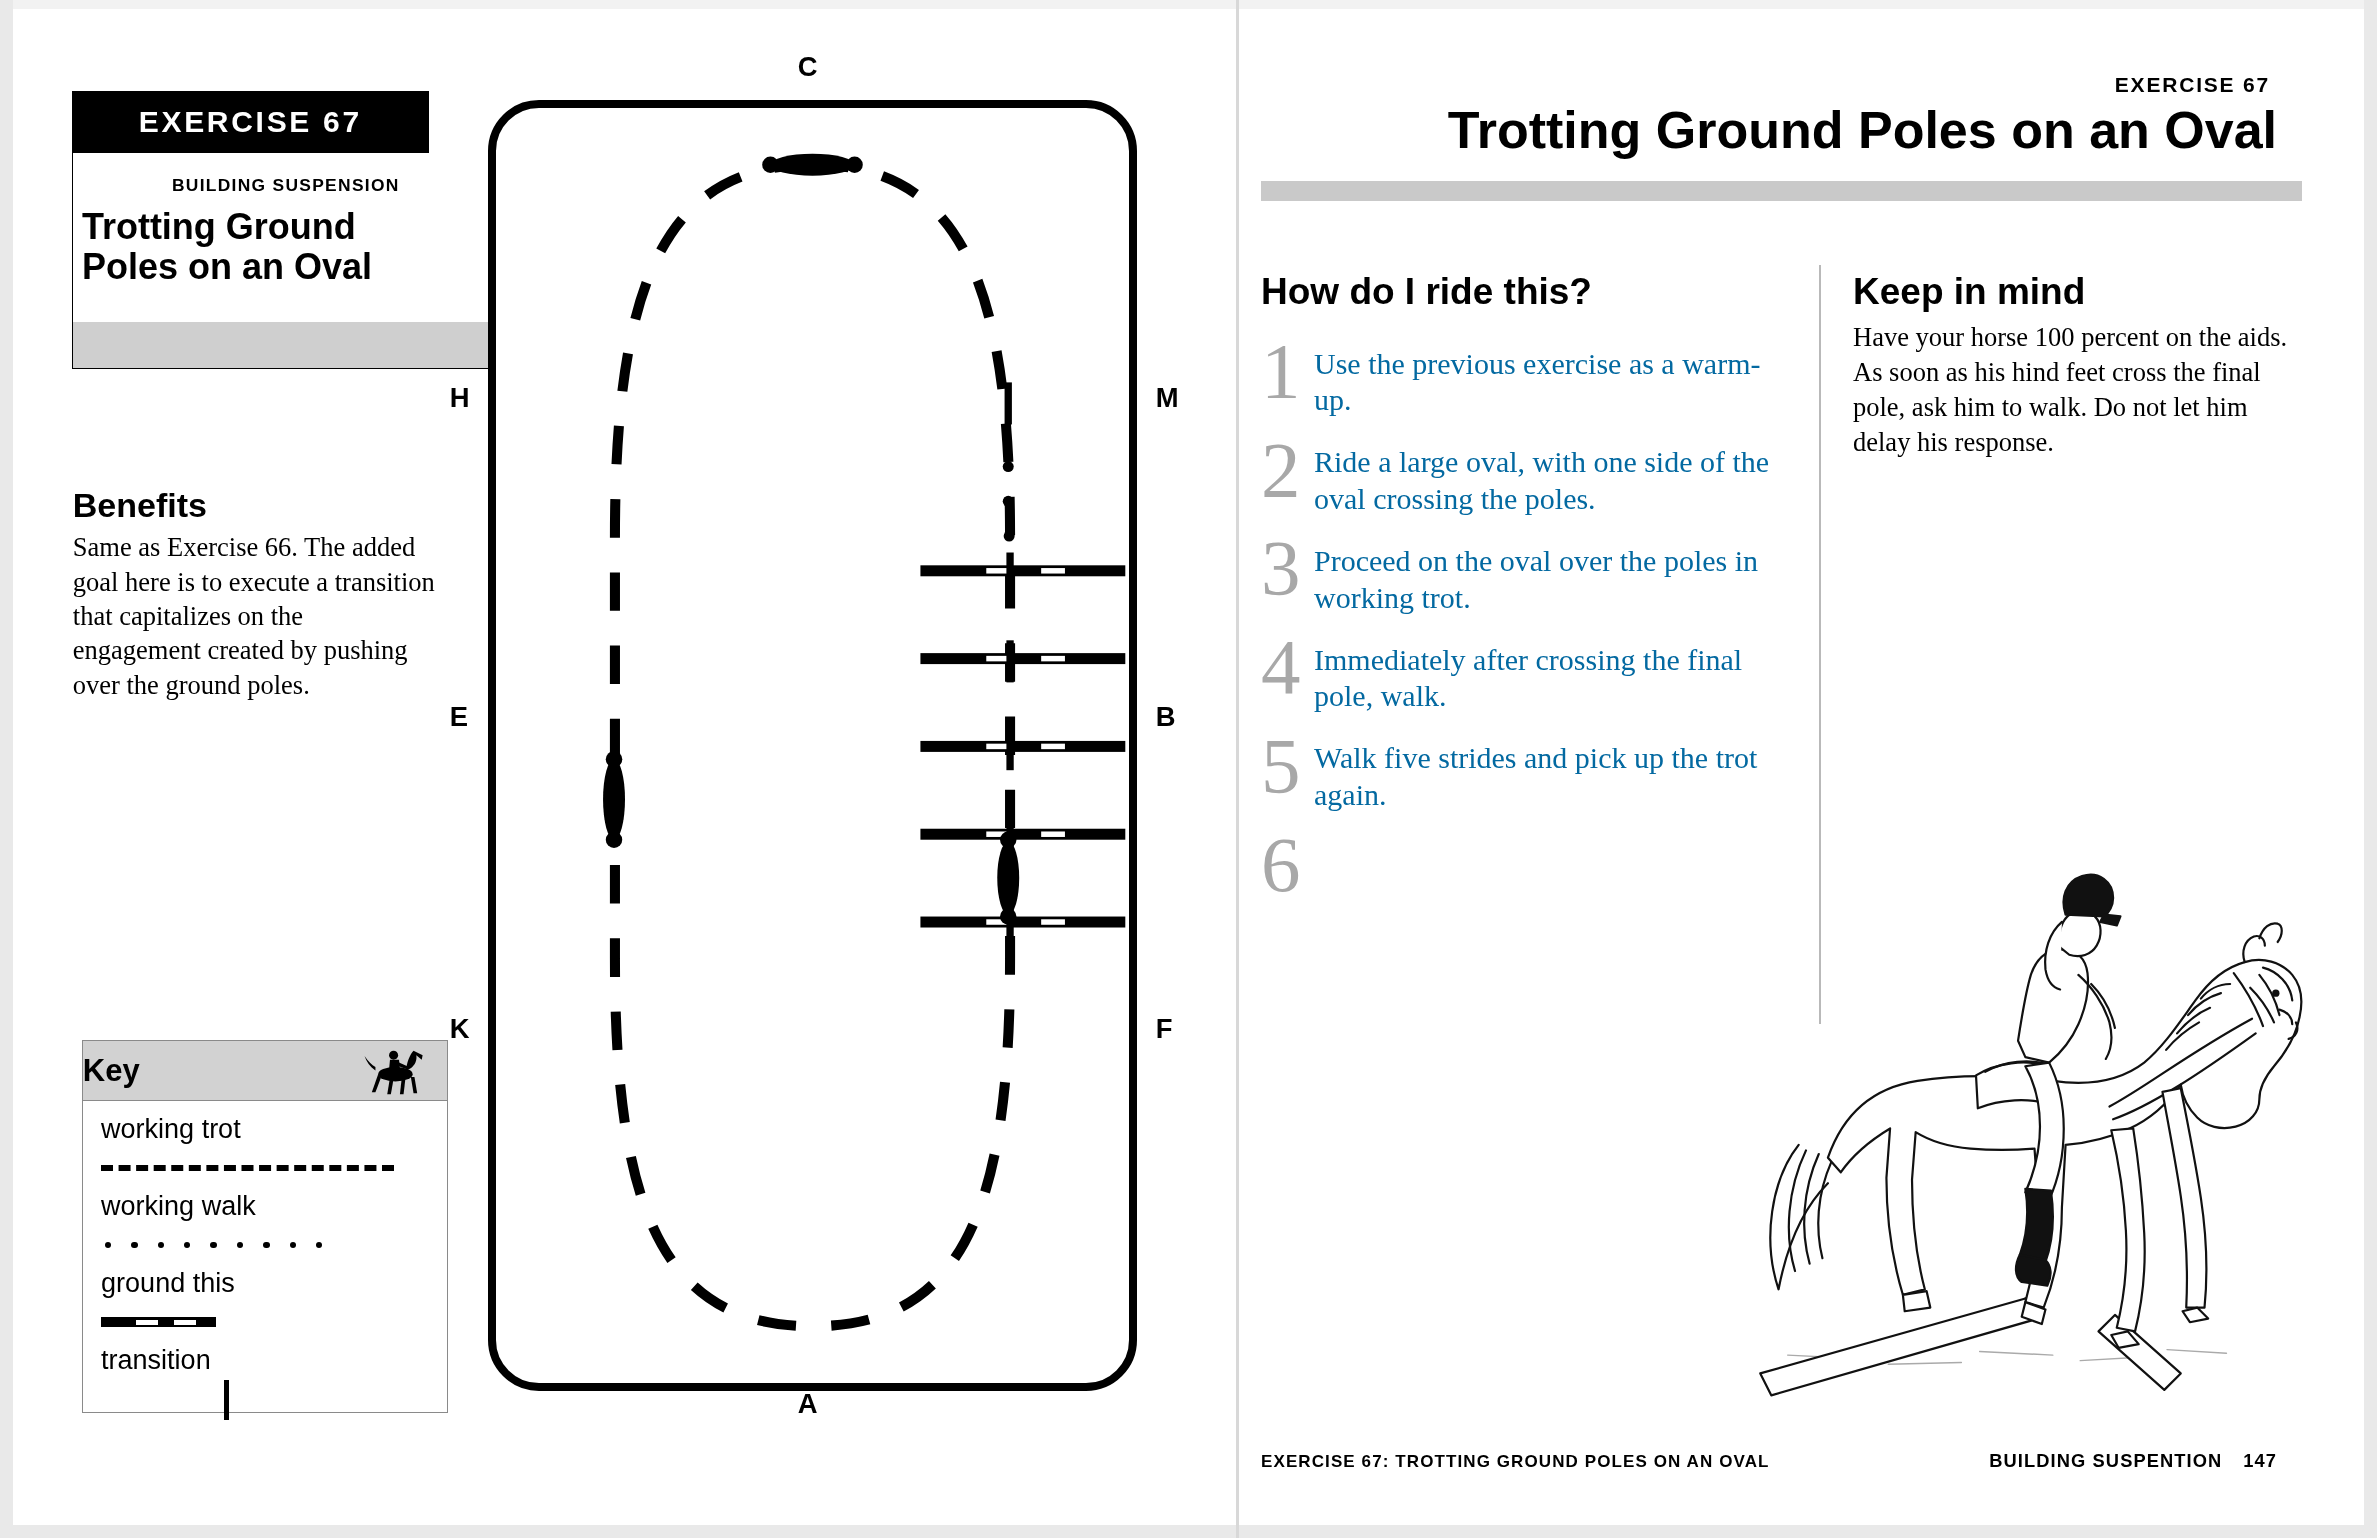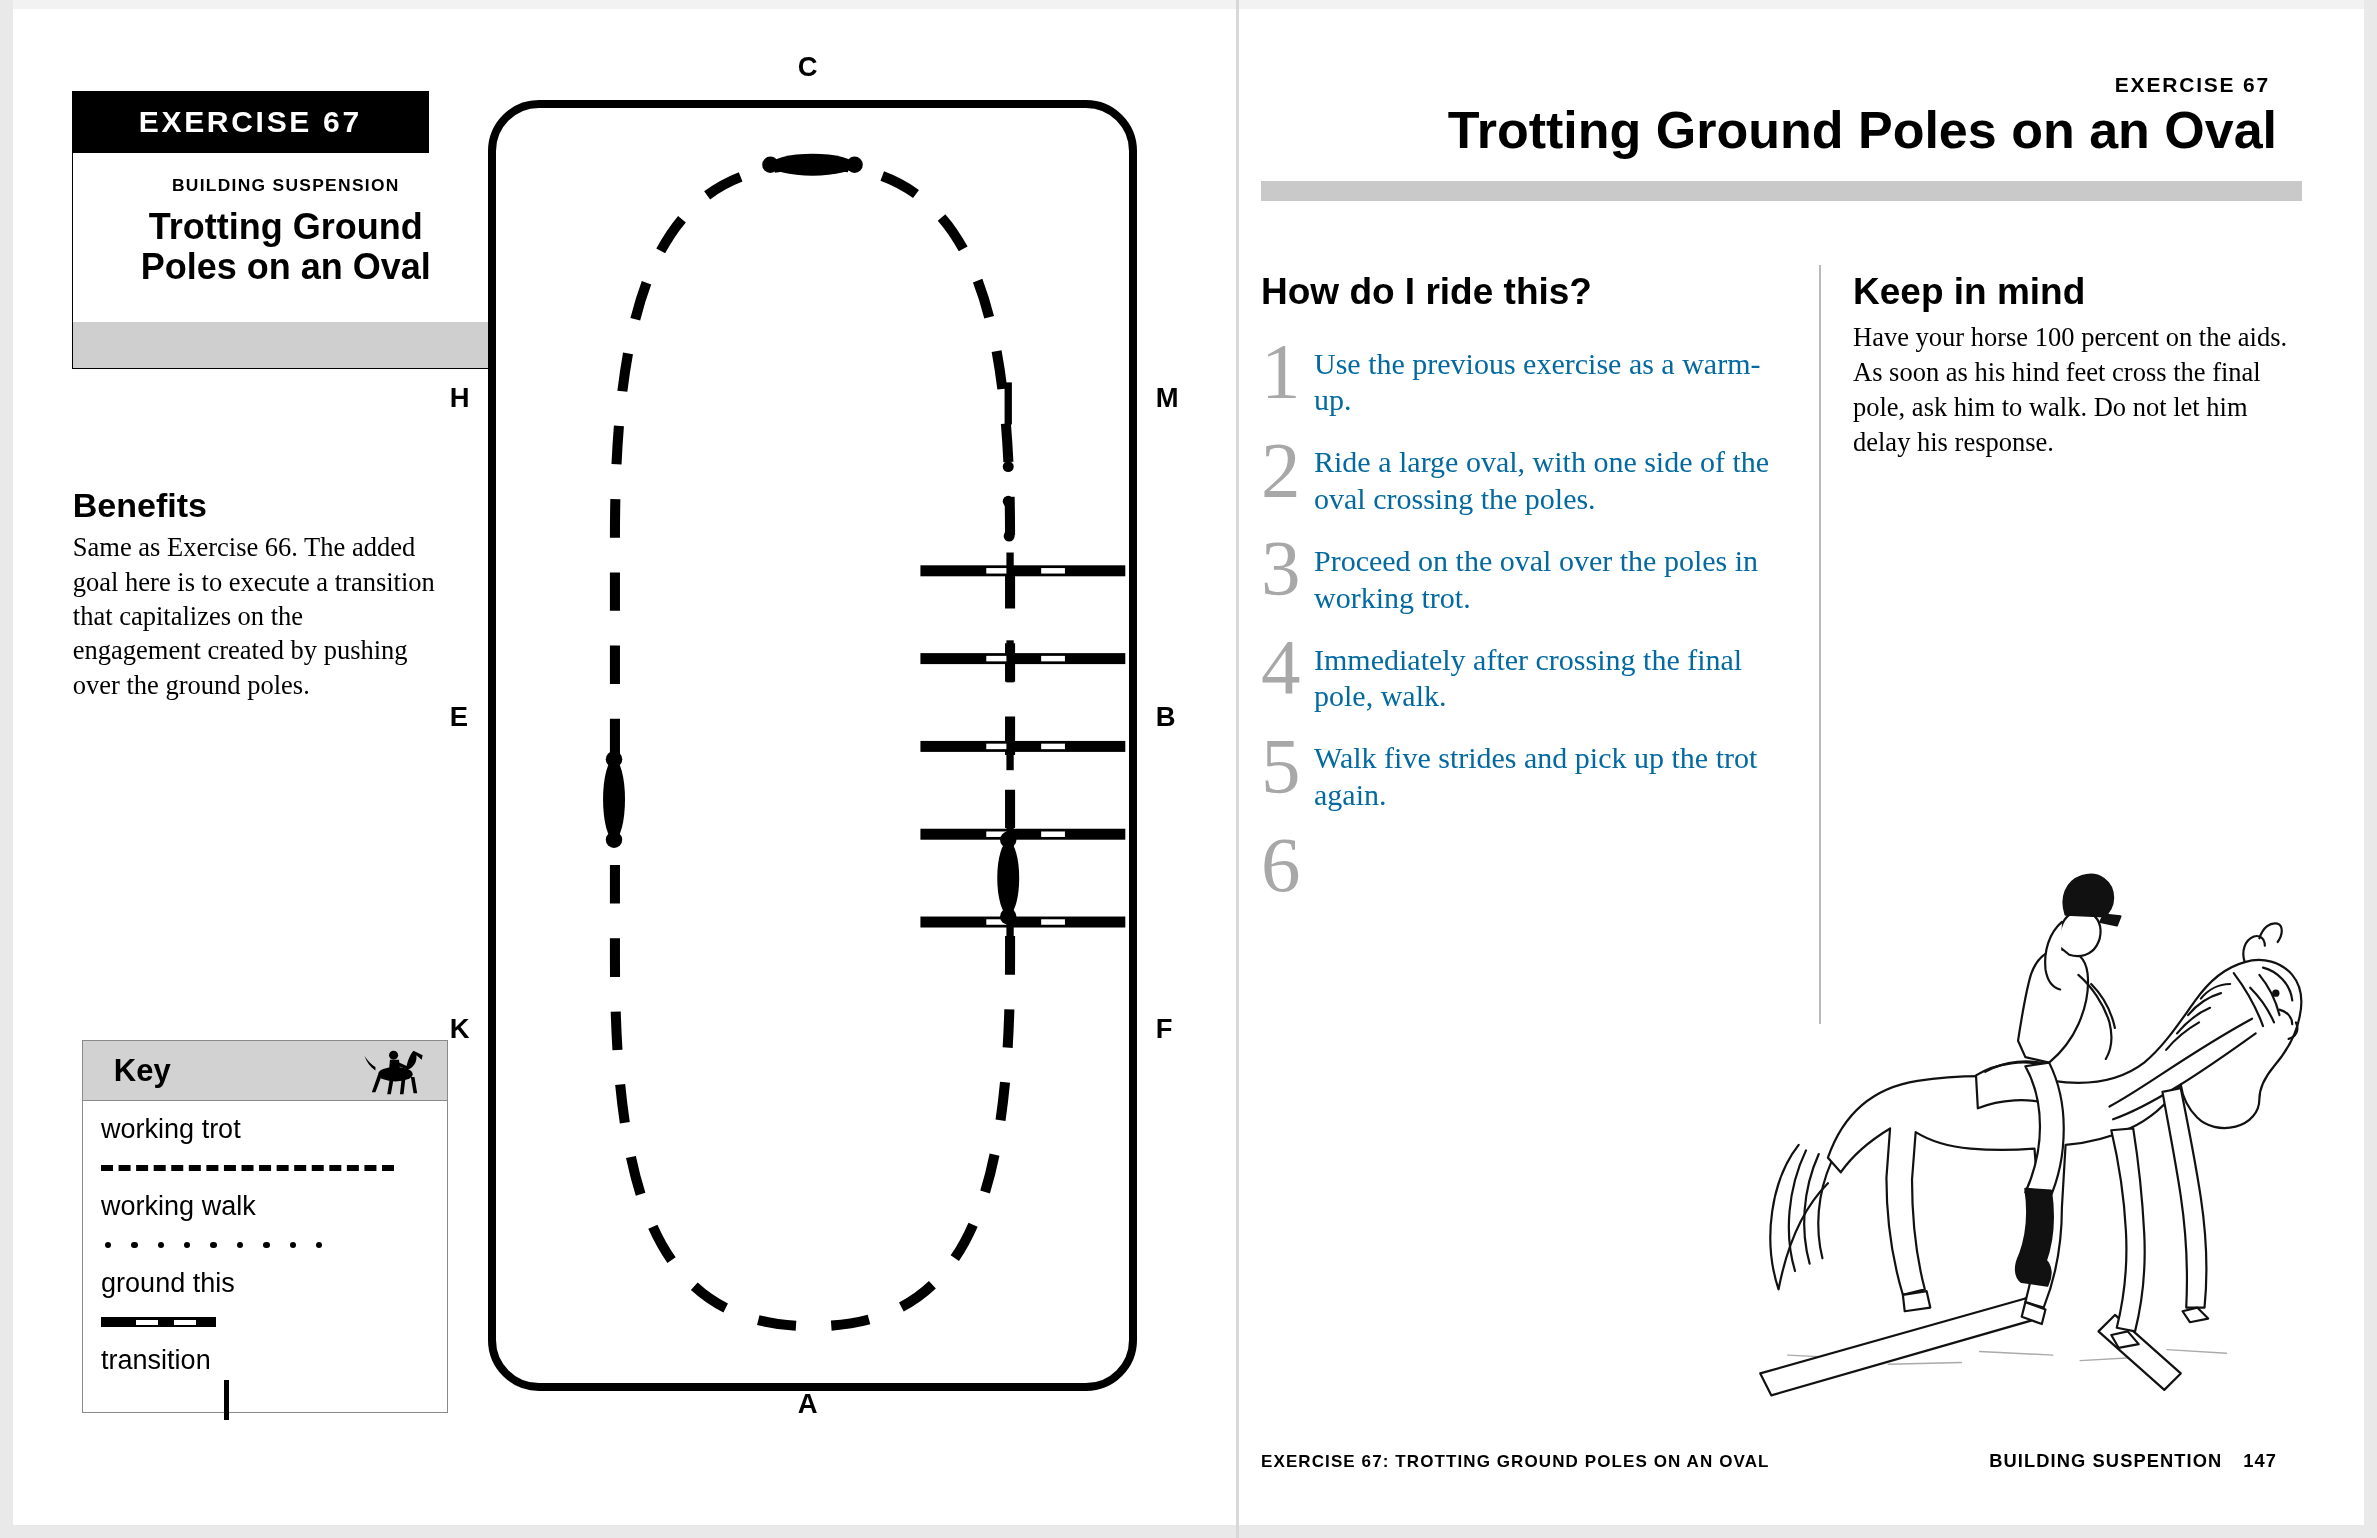--- a/index.html
+++ b/index.html
@@ -38,21 +38,21 @@
     border:1.8px solid #000; border-top:none; background:#fff;
   }
   .ex-card .kicker {
     font-family:"Liberation Sans", sans-serif;
     font-weight:bold; font-size:17.4px; letter-spacing:1.3px;
     text-align:center; margin-top:22px; color:#000;
   }
   .ex-card .title {
     font-family:"Liberation Sans", sans-serif;
     font-weight:bold; font-size:36px; line-height:1.1;
-    text-align:center; margin-top:11px; padding:0 9.1px; color:#000;
+    margin-top:11px; padding:0 9.1px; color:#000;
   }
   .ex-card .grey-bar {
     position:absolute; left:0; bottom:0; width:100%; height:46px; background:#cfcfcf;
   }
 
   .benefits-h {
     position:absolute; left:60px; top:477px; width:393px;
     font-family:"Liberation Sans", sans-serif;
     font-weight:bold; font-size:34px; color:#000;
   }
@@ -67,21 +67,21 @@
     position:absolute; left:69px; top:1031px; width:366px; height:373px;
     border:0.9px solid #8a8a8a; background:#fff;
   }
   .key-head {
     position:relative; height:60px; background:#d2d2d2;
     border-bottom:0.9px solid #8a8a8a;
     display:flex; align-items:center;
   }
   .key-head .ktitle {
     font-family:"Liberation Sans", sans-serif;
-    font-weight:bold; font-size:31px; margin-left:31px; color:#000;
+    font-weight:bold; font-size:31px; color:#000;
   }
   .key-head .krider { position:absolute; right:16.5px; top:5.5px; }
   .key-rows { padding:12.8px 0 0 0; }
   .key-row { padding:0 0 0 18.3px; margin-bottom:4.6px; }
   .key-row .klabel {
     font-family:"Liberation Sans", sans-serif;
     font-size:27px; color:#000; padding-bottom:4.6px;
   }
   .key-row .kglyph { height:37px; display:flex; align-items:center; }
 

